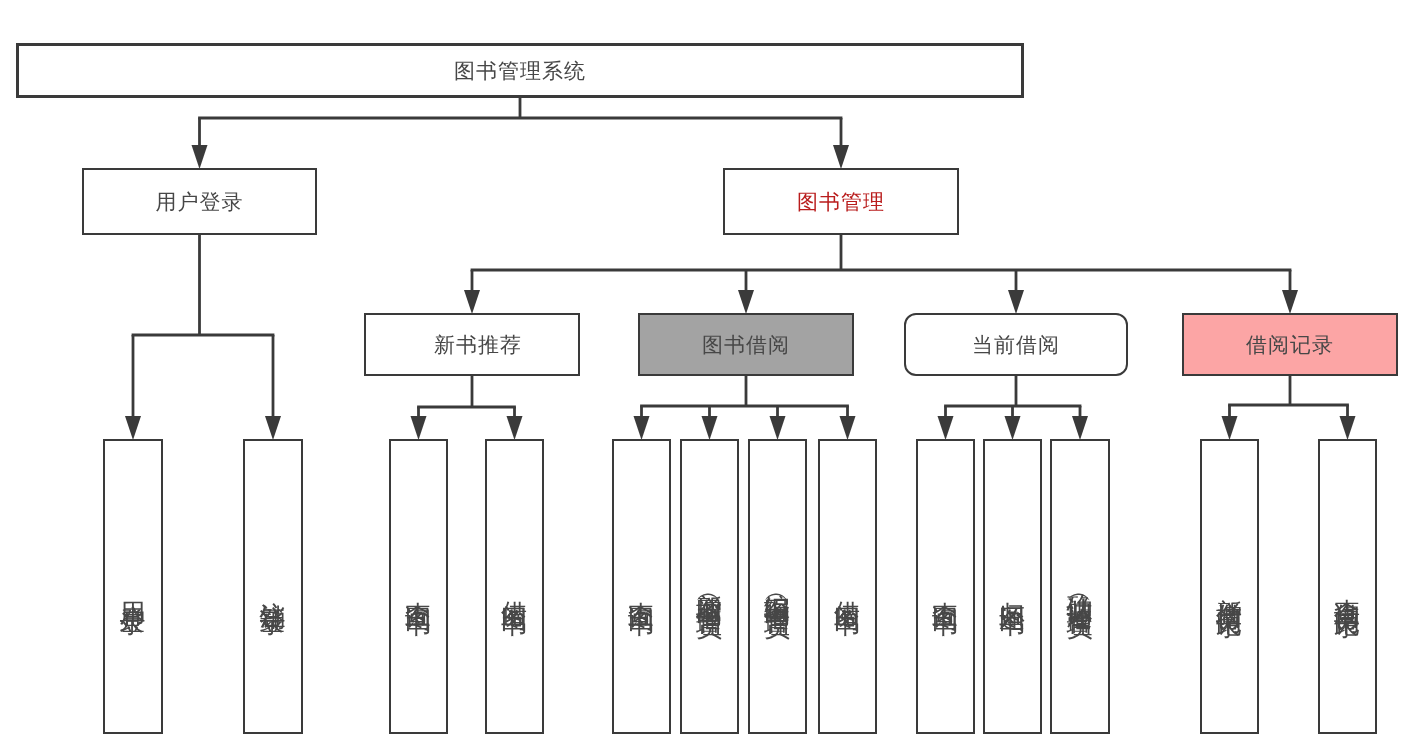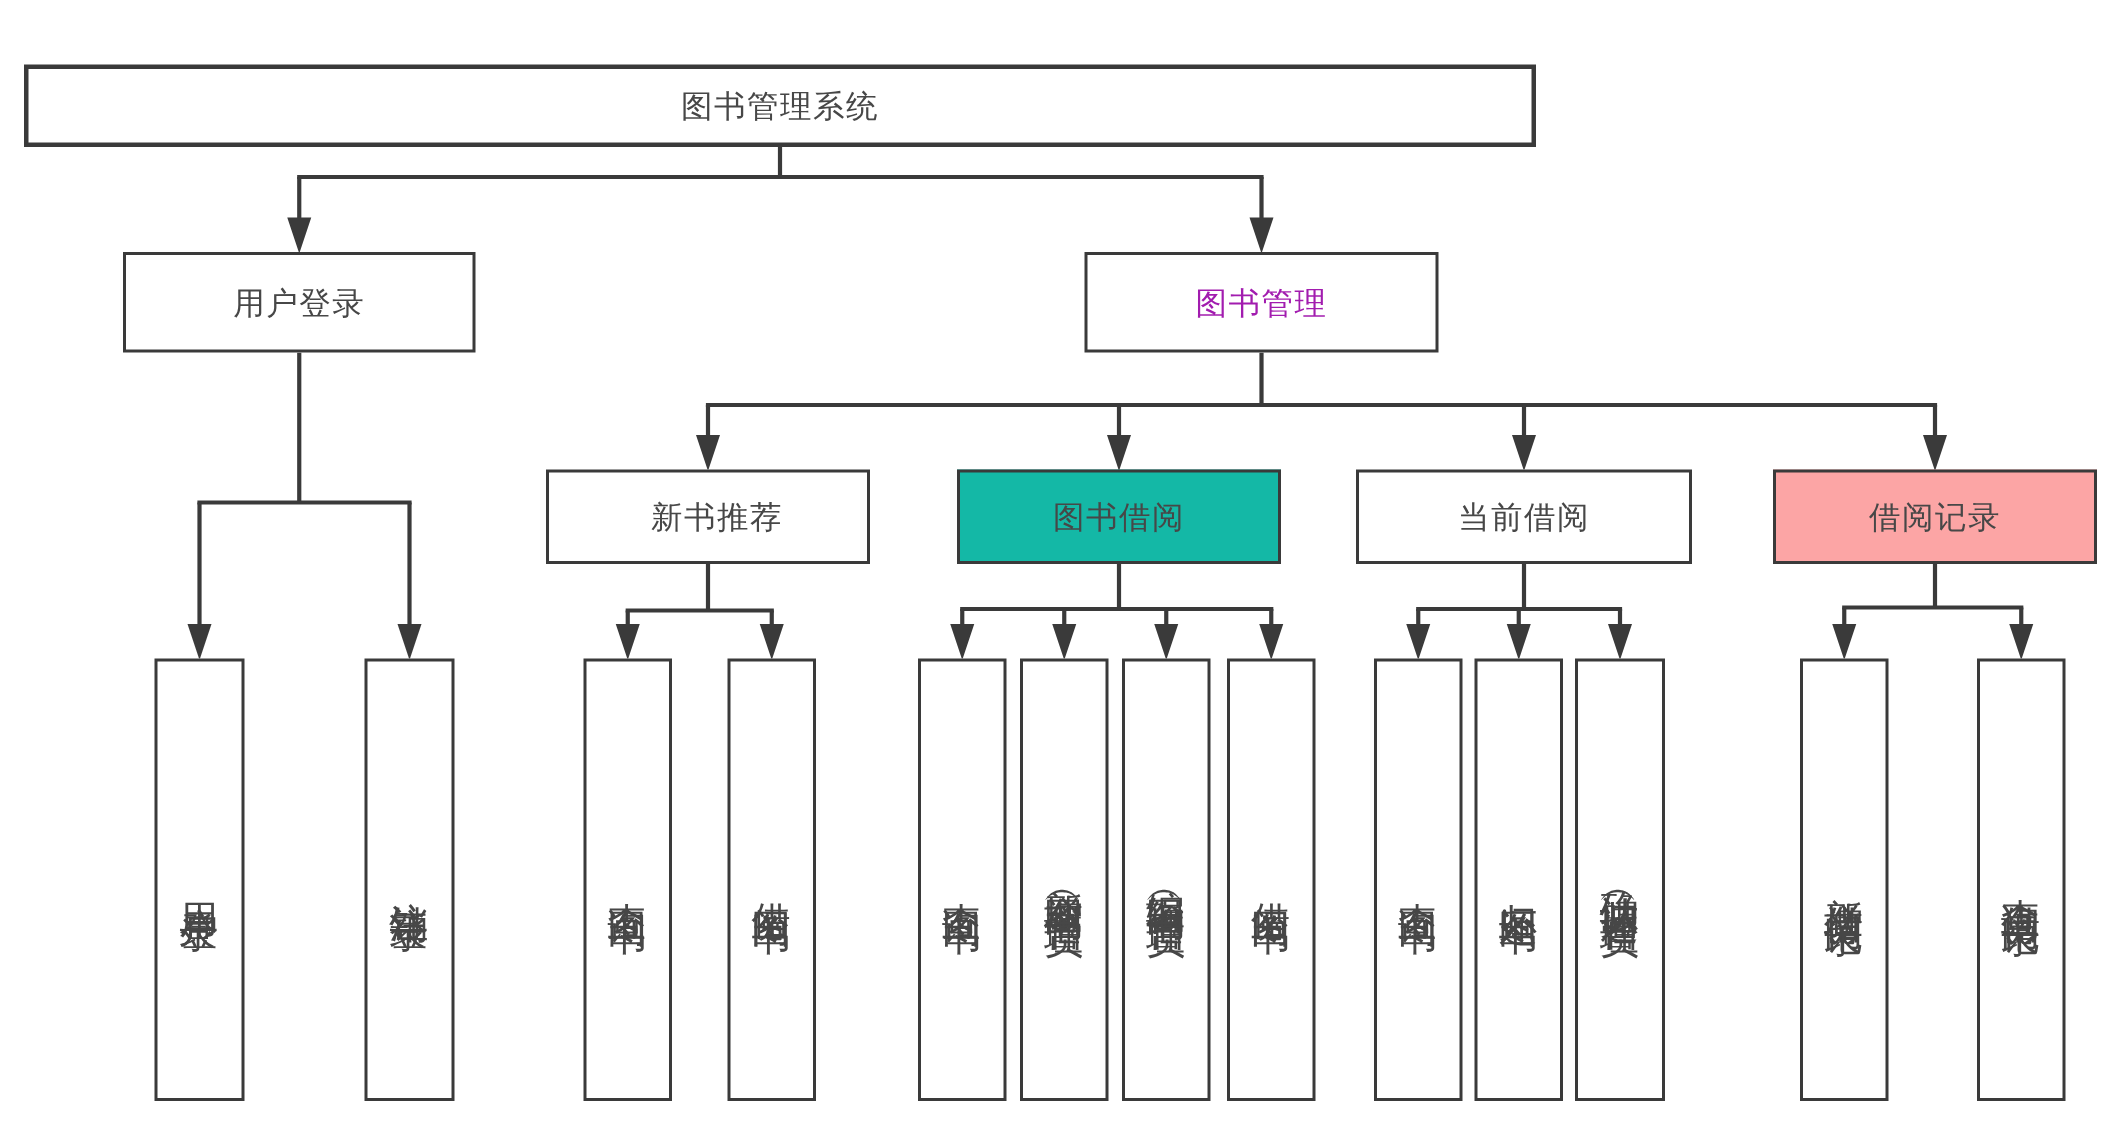--- a/index.html
+++ b/index.html
@@ -118,29 +118,29 @@
       <polygon points="1339.5,416 1355.5,416 1347.5,440" fill="#3a3a3a"></polygon>
     </svg>
   <div id="nodes">
       <div class="node root" style="left: 16px; top: 13px; width: 1008px; height: 55px; border-color: rgb(58, 58, 58); background: rgb(255, 255, 255); margin-top: 30px;">
         <span class="lbl" style="color: rgb(71, 71, 71);">图书管理系统</span>
       </div>
       <div class="node" style="left: 82px; top: 168px; width: 235px; height: 67px; border-color: rgb(58, 58, 58); background: rgb(255, 255, 255);">
         <span class="lbl" style="color: rgb(71, 71, 71);">用户登录</span>
       </div>
       <div class="node" style="left: 723px; top: 168px; width: 236px; height: 67px; border-color: rgb(58, 58, 58); background: rgb(255, 255, 255);">
-        <span class="lbl" style="color: #a21caf;">图书管理</span>
+        <span class="lbl" style="color: #b91c1c;">图书管理</span>
       </div>
       <div class="node" style="left: 364px; top: 313px; width: 216px; height: 63px; border-color: rgb(58, 58, 58); background: rgb(255, 255, 255);">
         <span class="lbl" style="color: rgb(71, 71, 71); margin-left: 12px;">新书推荐</span>
       </div>
-      <div class="node" style="left: 638px; top: 313px; width: 216px; height: 63px; border-color: rgb(58, 58, 58); background: #14b8a6;">
+      <div class="node" style="left: 638px; top: 313px; width: 216px; height: 63px; border-color: rgb(58, 58, 58); background: #a3a3a3;">
         <span class="lbl" style="color: rgb(71, 71, 71);">图书借阅</span>
       </div>
-      <div class="node" style="left: 904px; top: 313px; width: 224px; height: 63px; border-color: rgb(58, 58, 58); background: rgb(255, 255, 255);">
+      <div class="node" style="left: 904px; top: 313px; width: 224px; height: 63px; border-color: rgb(58, 58, 58); background: rgb(255, 255, 255); border-radius: 12px;">
         <span class="lbl" style="color: rgb(71, 71, 71);">当前借阅</span>
       </div>
       <div class="node" style="left: 1182px; top: 313px; width: 216px; height: 63px; border-color: rgb(58, 58, 58); background: #fca5a5;">
         <span class="lbl" style="color: rgb(71, 71, 71);">借阅记录</span>
       </div>
       <div class="node v" style="left: 103px; top: 439px; width: 60px; height: 295px; border-color: rgb(58, 58, 58); background: rgb(255, 255, 255);">
         <span class="lbl" style="color: rgb(71, 71, 71);">用户登录</span>
       </div>
       <div class="node v" style="left: 243px; top: 439px; width: 60px; height: 295px; border-color: rgb(58, 58, 58); background: rgb(255, 255, 255);">
         <span class="lbl" style="color: rgb(71, 71, 71);">注销登录</span>

